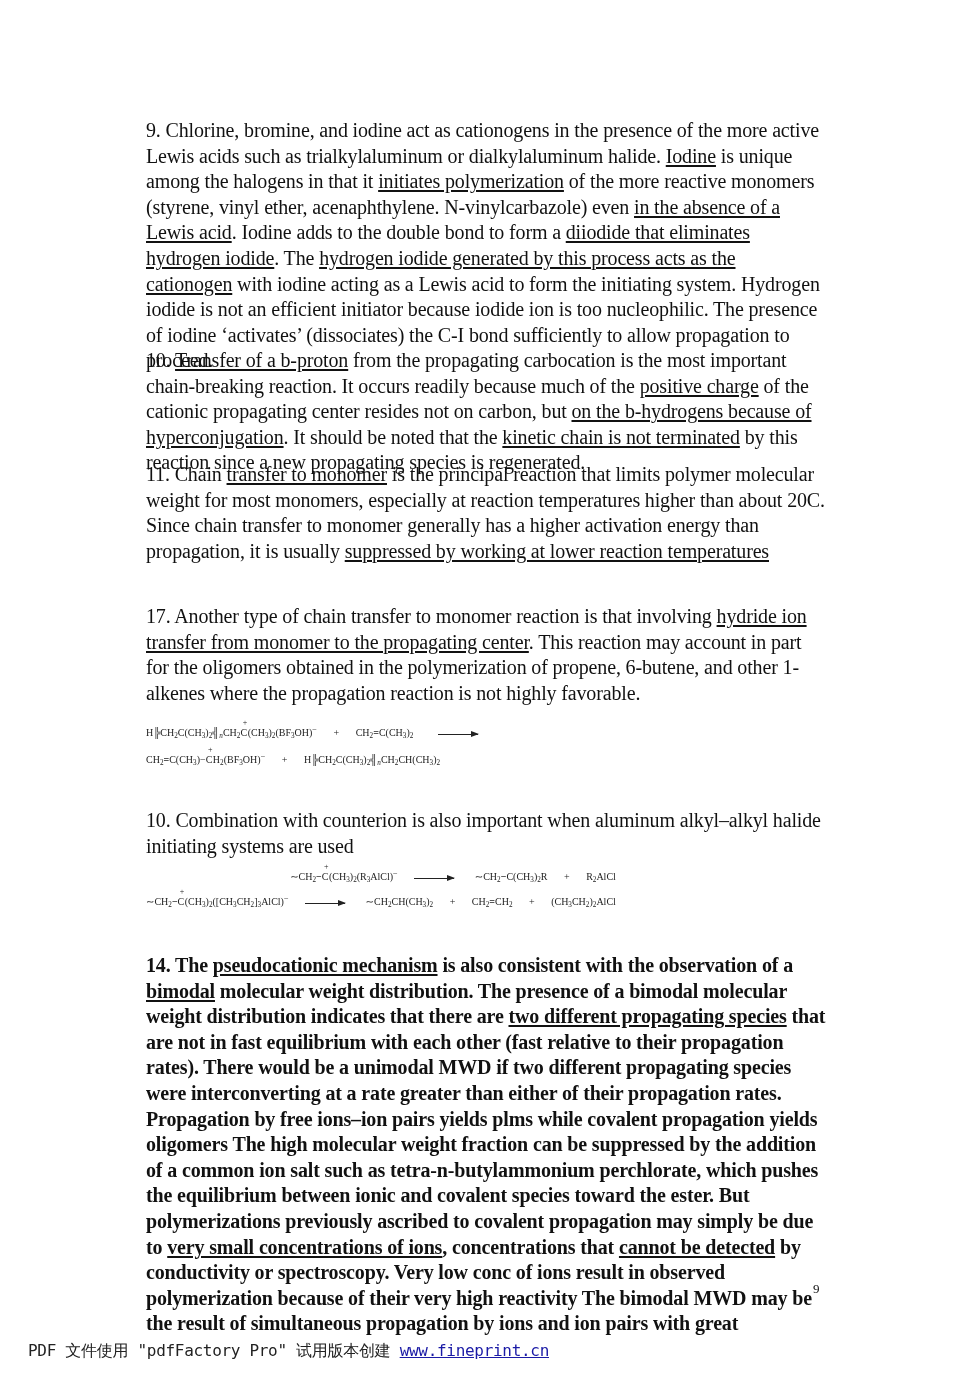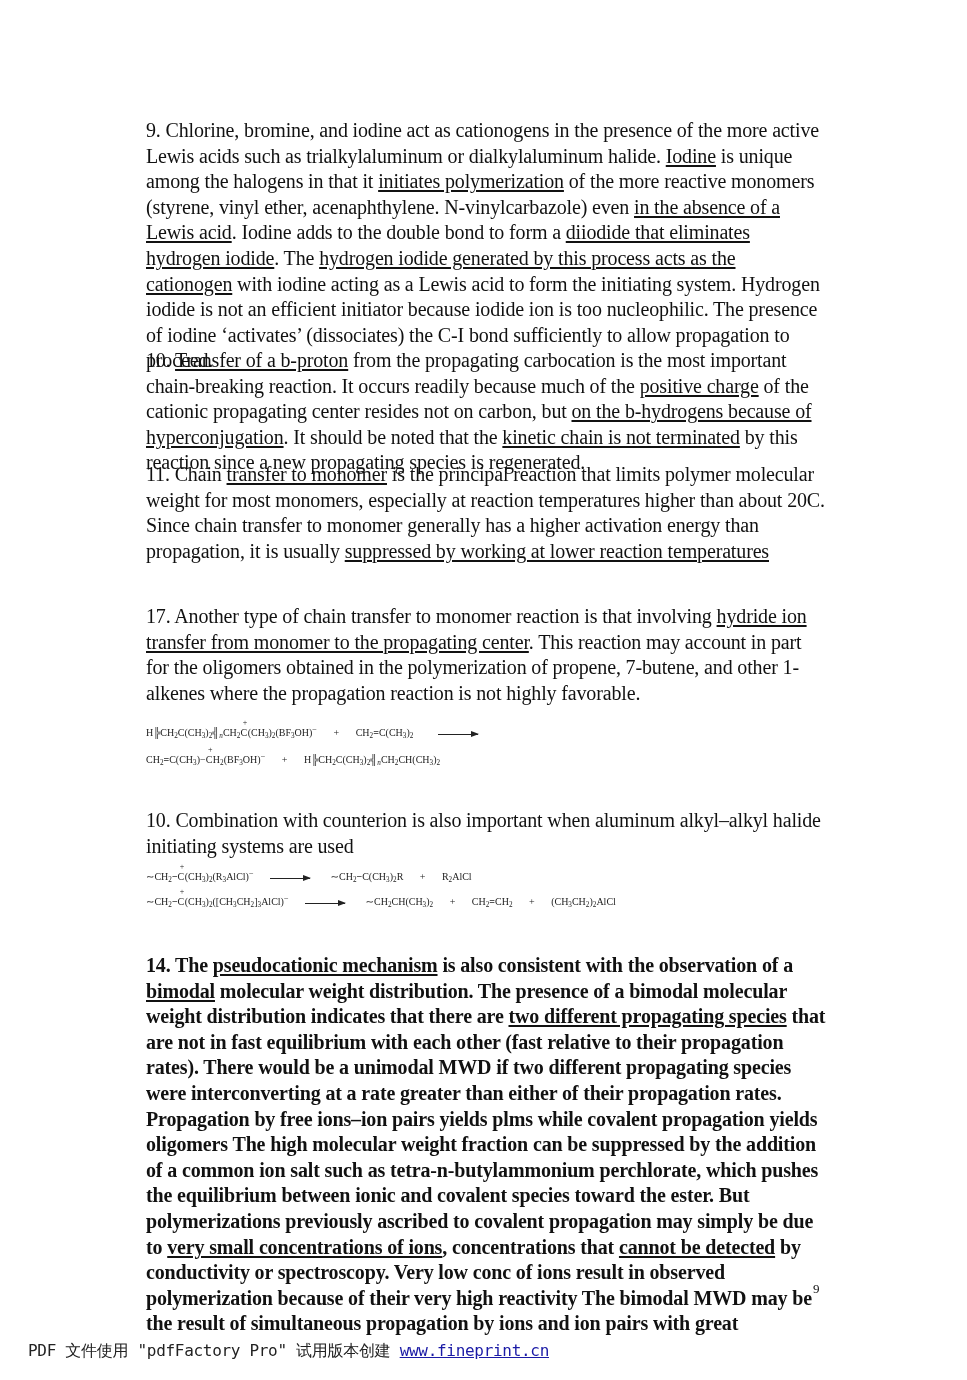--- a/index.html
+++ b/index.html
@@ -13,21 +13,21 @@
   #p10 { top: 348px; }
   #p11 { top: 462px; }
   #p12 { top: 604px; }
   #p13 { top: 808px; }
   #p14 { top: 953px; font-weight: bold; }
   .scheme { position: absolute; left: 146px; font-family: "Liberation Serif", serif;
             font-size: 10px; color: #222; white-space: nowrap; }
   .scheme .row { height: 27px; line-height: 27px; position: relative; }
   #scheme12 { top: 716px; }
   #scheme13 { top: 861px; }
-  #scheme13 .row { height: 25px; line-height: 25px; }
+  #scheme13 .row { height: 25px; line-height: 25px; text-align: right; }
   sub { font-size: 0.72em; vertical-align: -0.25em; line-height: 0; }
   sup.c { font-size: 0.8em; position: relative; top: -0.9em; margin-left: -0.55em; margin-right: 0.05em; }
   .bracket { display: inline-block; }
   .arrow { display: inline-block; width: 40px; border-top: 1px solid #222; position: relative; vertical-align: middle; margin: 0 10px; }
   .arrow::after { content: ""; position: absolute; right: -1px; top: -4px; border-left: 8px solid #222;
                   border-top: 3.5px solid transparent; border-bottom: 3.5px solid transparent; }
   .dbl { font-weight: bold; }
   .sp { display: inline-block; width: 14px; }
   .page-number { position: absolute; left: 813px; top: 1281px; font-size: 13px;
                  font-family: "Liberation Serif", serif; }
@@ -41,21 +41,21 @@
 <div class="page-text" id="p9">
     <p class="para"><span>9. Chlorine, bromine, and iodine act as cationogens in the presence of the more active Lewis acids such as trialkylaluminum or dialkylaluminum halide. </span><span class="u">Iodine</span><span> is unique among the halogens in that it </span><span class="u">initiates polymerization</span><span> of the more reactive monomers (styrene, vinyl ether, acenaphthylene. N-vinylcarbazole) even </span><span class="u">in the absence of a Lewis acid</span><span>. Iodine adds to the double bond to form a </span><span class="u">diiodide that eliminates hydrogen iodide</span><span>. The </span><span class="u">hydrogen iodide generated by this process acts as the cationogen</span><span> with iodine acting as a Lewis acid to form the initiating system. Hydrogen iodide is not an efficient initiator because iodide ion is too nucleophilic. The presence of iodine ‘activates’ (dissociates) the C-I bond sufficiently to allow propagation to proceed.</span></p>
   </div>
 <div class="page-text" id="p10">
     <p class="para"><span>10. </span><span class="u">Transfer of a b-proton</span><span> from the propagating carbocation is the most important chain-breaking reaction. It occurs readily because much of the </span><span class="u">positive charge</span><span> of the cationic propagating center resides not on carbon, but </span><span class="u">on the b-hydrogens because of hyperconjugation</span><span>. It should be noted that the </span><span class="u">kinetic chain is not terminated</span><span> by this reaction since a new propagating species is regenerated.</span></p>
   </div>
 <div class="page-text" id="p11">
     <p class="para"><span>11. Chain </span><span class="u">transfer to monomer</span><span> is the principal reaction that limits polymer molecular weight for most monomers, especially at reaction temperatures higher than about 20C. Since chain transfer to monomer generally has a higher activation energy than propagation, it is usually </span><span class="u">suppressed by working at lower reaction temperatures</span></p>
   </div>
 <div class="page-text" id="p12">
-    <p class="para"><span>17. Another type of chain transfer to monomer reaction is that involving </span><span class="u">hydride ion transfer from monomer to the propagating center</span><span>. This reaction may account in part for the oligomers obtained in the polymerization of propene, 7-butene, and other 1-alkenes where the propagation reaction is not highly favorable.</span></p>
+    <p class="para"><span>17. Another type of chain transfer to monomer reaction is that involving </span><span class="u">hydride ion transfer from monomer to the propagating center</span><span>. This reaction may account in part for the oligomers obtained in the polymerization of propene, 6-butene, and other 1-alkenes where the propagation reaction is not highly favorable.</span></p>
   </div>
 
 <div class="scheme" id="scheme12">
   <div class="row">
     <span>H<span class="bracket">╠</span>CH<sub>2</sub>C(CH<sub>3</sub>)<sub>2</sub><span class="bracket">╣</span><sub><i>n</i></sub>CH<sub>2</sub>C<sup class="c">+</sup>(CH<sub>3</sub>)<sub>2</sub>(BF<sub>3</sub>OH)<sup>−</sup></span>
     <span class="sp"></span><span>+</span><span class="sp"></span>
     <span>CH<sub>2</sub><span class="dbl">=</span>C(CH<sub>3</sub>)<sub>2</sub></span>
     <span class="arrow" style="margin-left:22px;"></span>
   </div>
   <div class="row">

